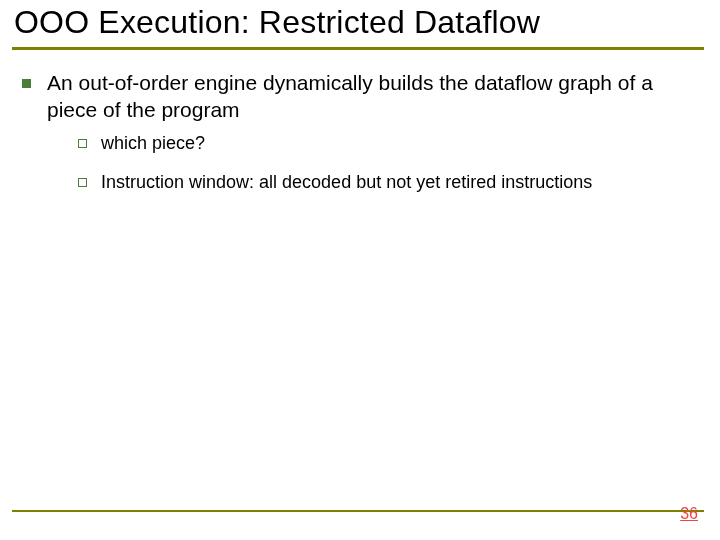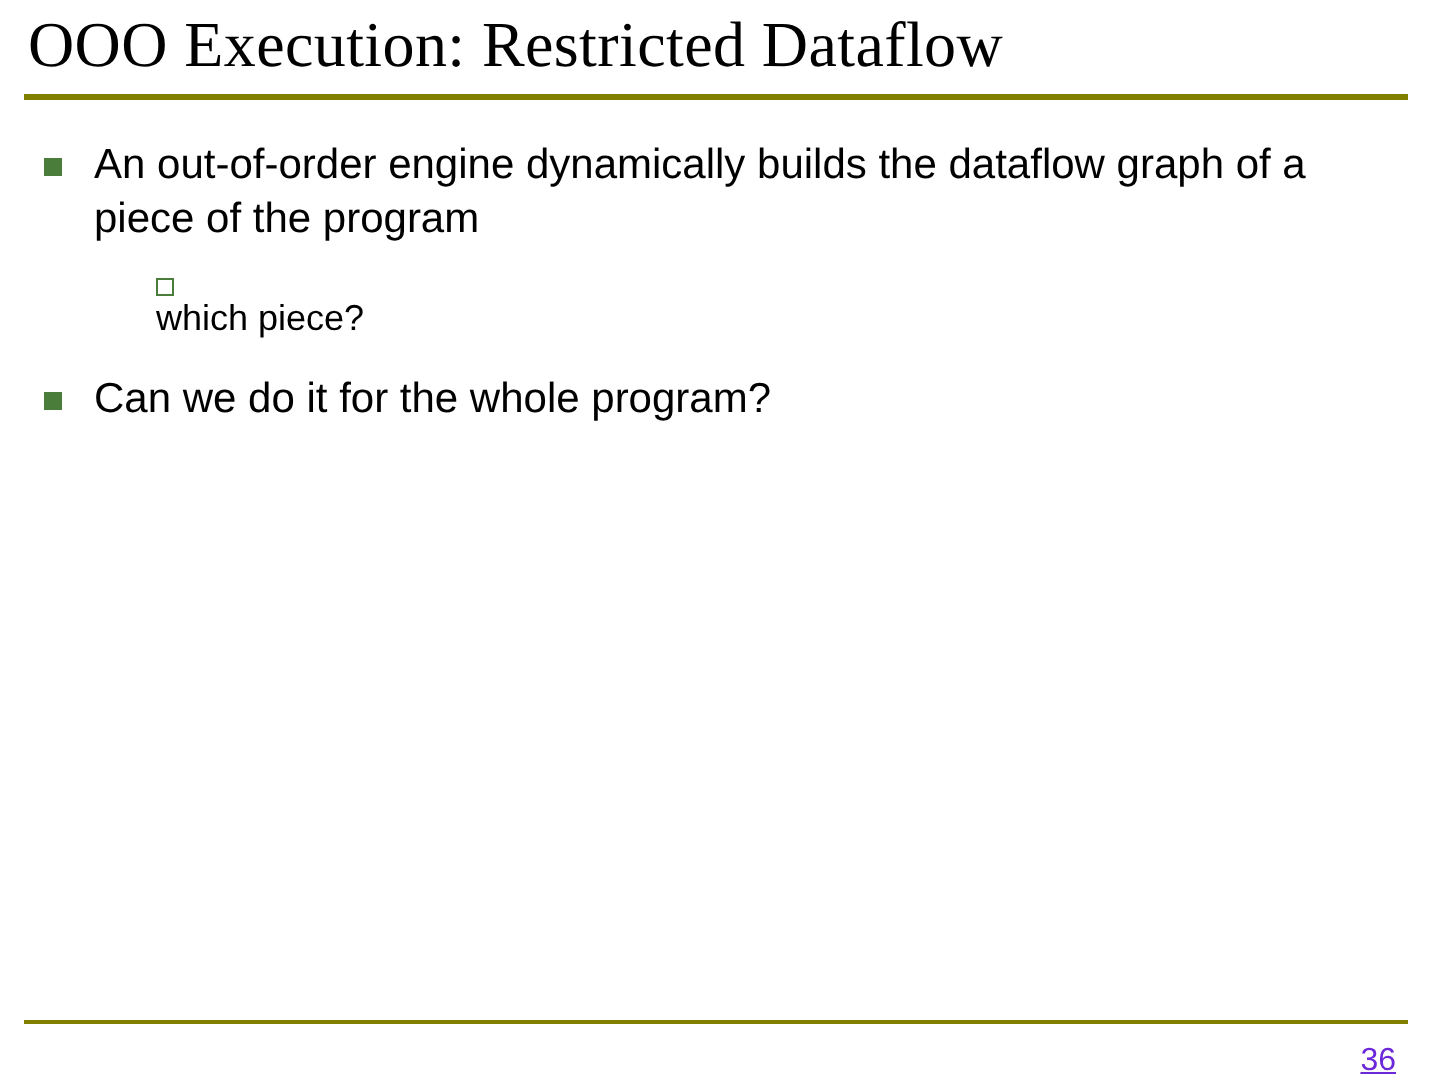--- a/index.html
+++ b/index.html
@@ -12,21 +12,21 @@
     color: #000;
     overflow: hidden;
   }
   .slide {
     position: relative;
     width: 720px;
     height: 540px;
     box-sizing: border-box;
   }
   .title {
-    font-family: Liberation Serif, serif;
+    font-family: Liberation Sans, sans-serif;
     font-size: 32px;
     letter-spacing: 0.2px;
     font-weight: 400;
     margin: 4px 0 2px 14px;
   }
   .rule-top {
     height: 3px;
     background: #808000;
     margin: 6px 16px 0 12px;
   }
@@ -48,21 +48,20 @@
     margin-top: 9px;
     margin-right: 16px;
     margin-left: 8px;
   }
   .b1 .txt { flex: 1; }
   .b2 {
     display: flex;
     align-items: flex-start;
     margin: 8px 0 16px 64px;
     font-size: 18px;
-    flex-direction: column;
   }
   .b2 .sq {
     width: 7px;
     height: 7px;
     border: 1px solid #4a7c3a;
     background: #fff;
     flex: 0 0 7px;
     margin-top: 7px;
     margin-right: 14px;
   }
@@ -71,22 +70,22 @@
     position: absolute;
     left: 12px;
     right: 16px;
     bottom: 32px;
     height: 2px;
     background: #808000;
   }
   .pagenum {
     position: absolute;
     right: 22px;
-    bottom: 4px;
-    color: #6d28d9;
+    bottom: 21px;
+    color: #ef4444;
     font-size: 16px;
     text-decoration: underline;
   }
 </style>
 </head>
 <body>
 
 <div class="slide">
 
   <div class="title">OOO Execution: Restricted Dataflow</div>
@@ -96,23 +95,23 @@
 
     <div class="b1">
       <div class="sq"></div>
       <div class="txt">An out-of-order engine dynamically builds the dataflow graph of a piece of the program</div>
     </div>
     <div class="b2">
       <div class="sq"></div>
       <div class="txt">which piece?</div>
     </div>
 
+    <div class="b2">
+      <div class="sq"></div>
+      <div class="txt">Instruction window: all decoded but not yet retired instructions</div>
+    </div>
 
-    <div class="b1">
-      <div class="sq"></div>
-      <div class="txt">Can we do it for the whole program?</div>
-    </div>
 
   </div>
 
   <div class="rule-bot"></div>
   <div class="pagenum">36</div>
 </div>
 
 </body></html>

